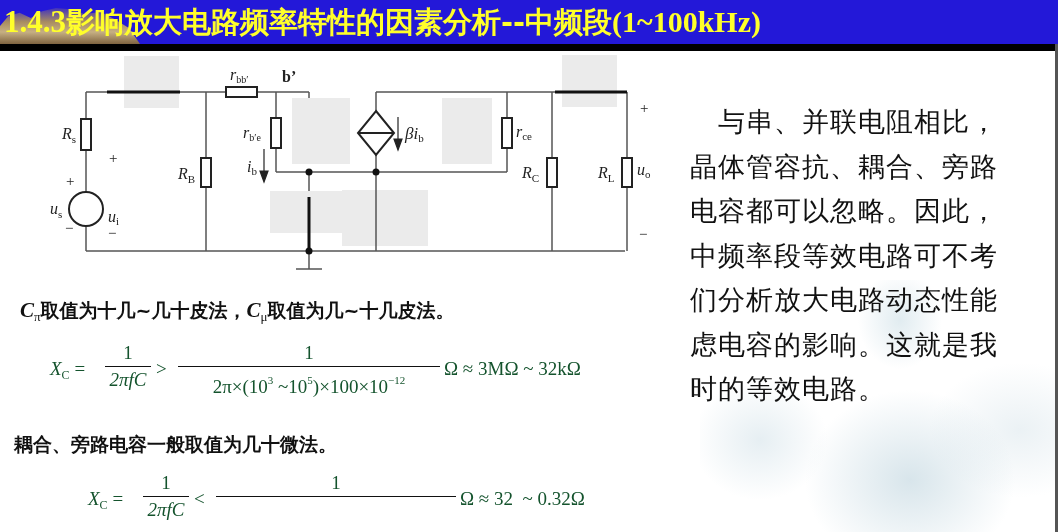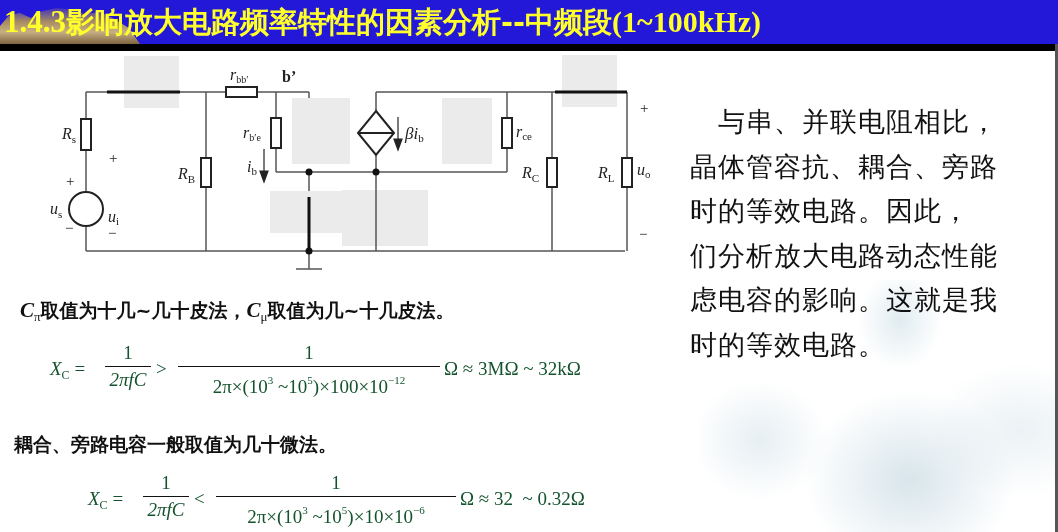--- a/index.html
+++ b/index.html
@@ -187,21 +187,22 @@
     <text x="598" y="127" font-style="italic"><tspan>R</tspan><tspan font-size="11" font-style="normal" dy="4">L</tspan></text>
     <text x="637" y="124" font-style="italic"><tspan>u</tspan><tspan font-size="11" font-style="normal" dy="3">o</tspan></text>
     <text x="640" y="62" font-size="15">+</text>
     <text x="639" y="188" font-size="15">−</text>
   </g>
 </svg>
 
 <div class="side-text">
   <span class="line">　与串、并联电阻相比，</span>
   <span class="line">晶体管容抗、耦合、旁路</span>
-  <span class="line">时的等效电路。因此，</span>
+  <span class="line">电容都可以忽略。因此，</span>
+  <span class="line">中频率段等效电路可不考</span>
   <span class="line">们分析放大电路动态性能</span>
   <span class="line">虑电容的影响。这就是我</span>
   <span class="line">时的等效电路。</span>
 </div>
 
 <div class="heading1">
   <span class="sym">C</span><span class="sub">π</span><span>取值为十几~几十皮法，</span><span class="sym">C</span><span class="sub">μ</span><span>取值为几~十几皮法。</span>
 </div>
 
 <div class="formula" style="left:50px; top:340px; width:600px; height:60px;">
@@ -226,16 +227,15 @@
   <span class="row" style="left:0; top:18px;"><span class="it">X</span><span class="sm" style="vertical-align:-4px;">C</span> <span>=</span></span>
   <div class="frac" style="left:55px; top:2px; width:46px;">
     <span class="num">1</span>
       <span class="bar"></span>
       <span class="den it">2πfC</span>
   </div>
   <span class="row" style="left:106px; top:18px;">&lt;</span>
   <div class="frac" style="left:128px; top:2px; width:240px;">
     <span class="num">1</span>
       <span class="bar"></span>
-    <span class="den"><span>2π×(10</span><span class="sup">3</span><span> ~10</span><span class="sup">5</span><span>)×10×10</span><span class="sup">−6</span></span>
   </div>
   <span class="row" style="left:372px; top:18px; white-space:pre;">Ω ≈ 32  ~ 0.32Ω</span>
 </div>
 
 </body></html>

